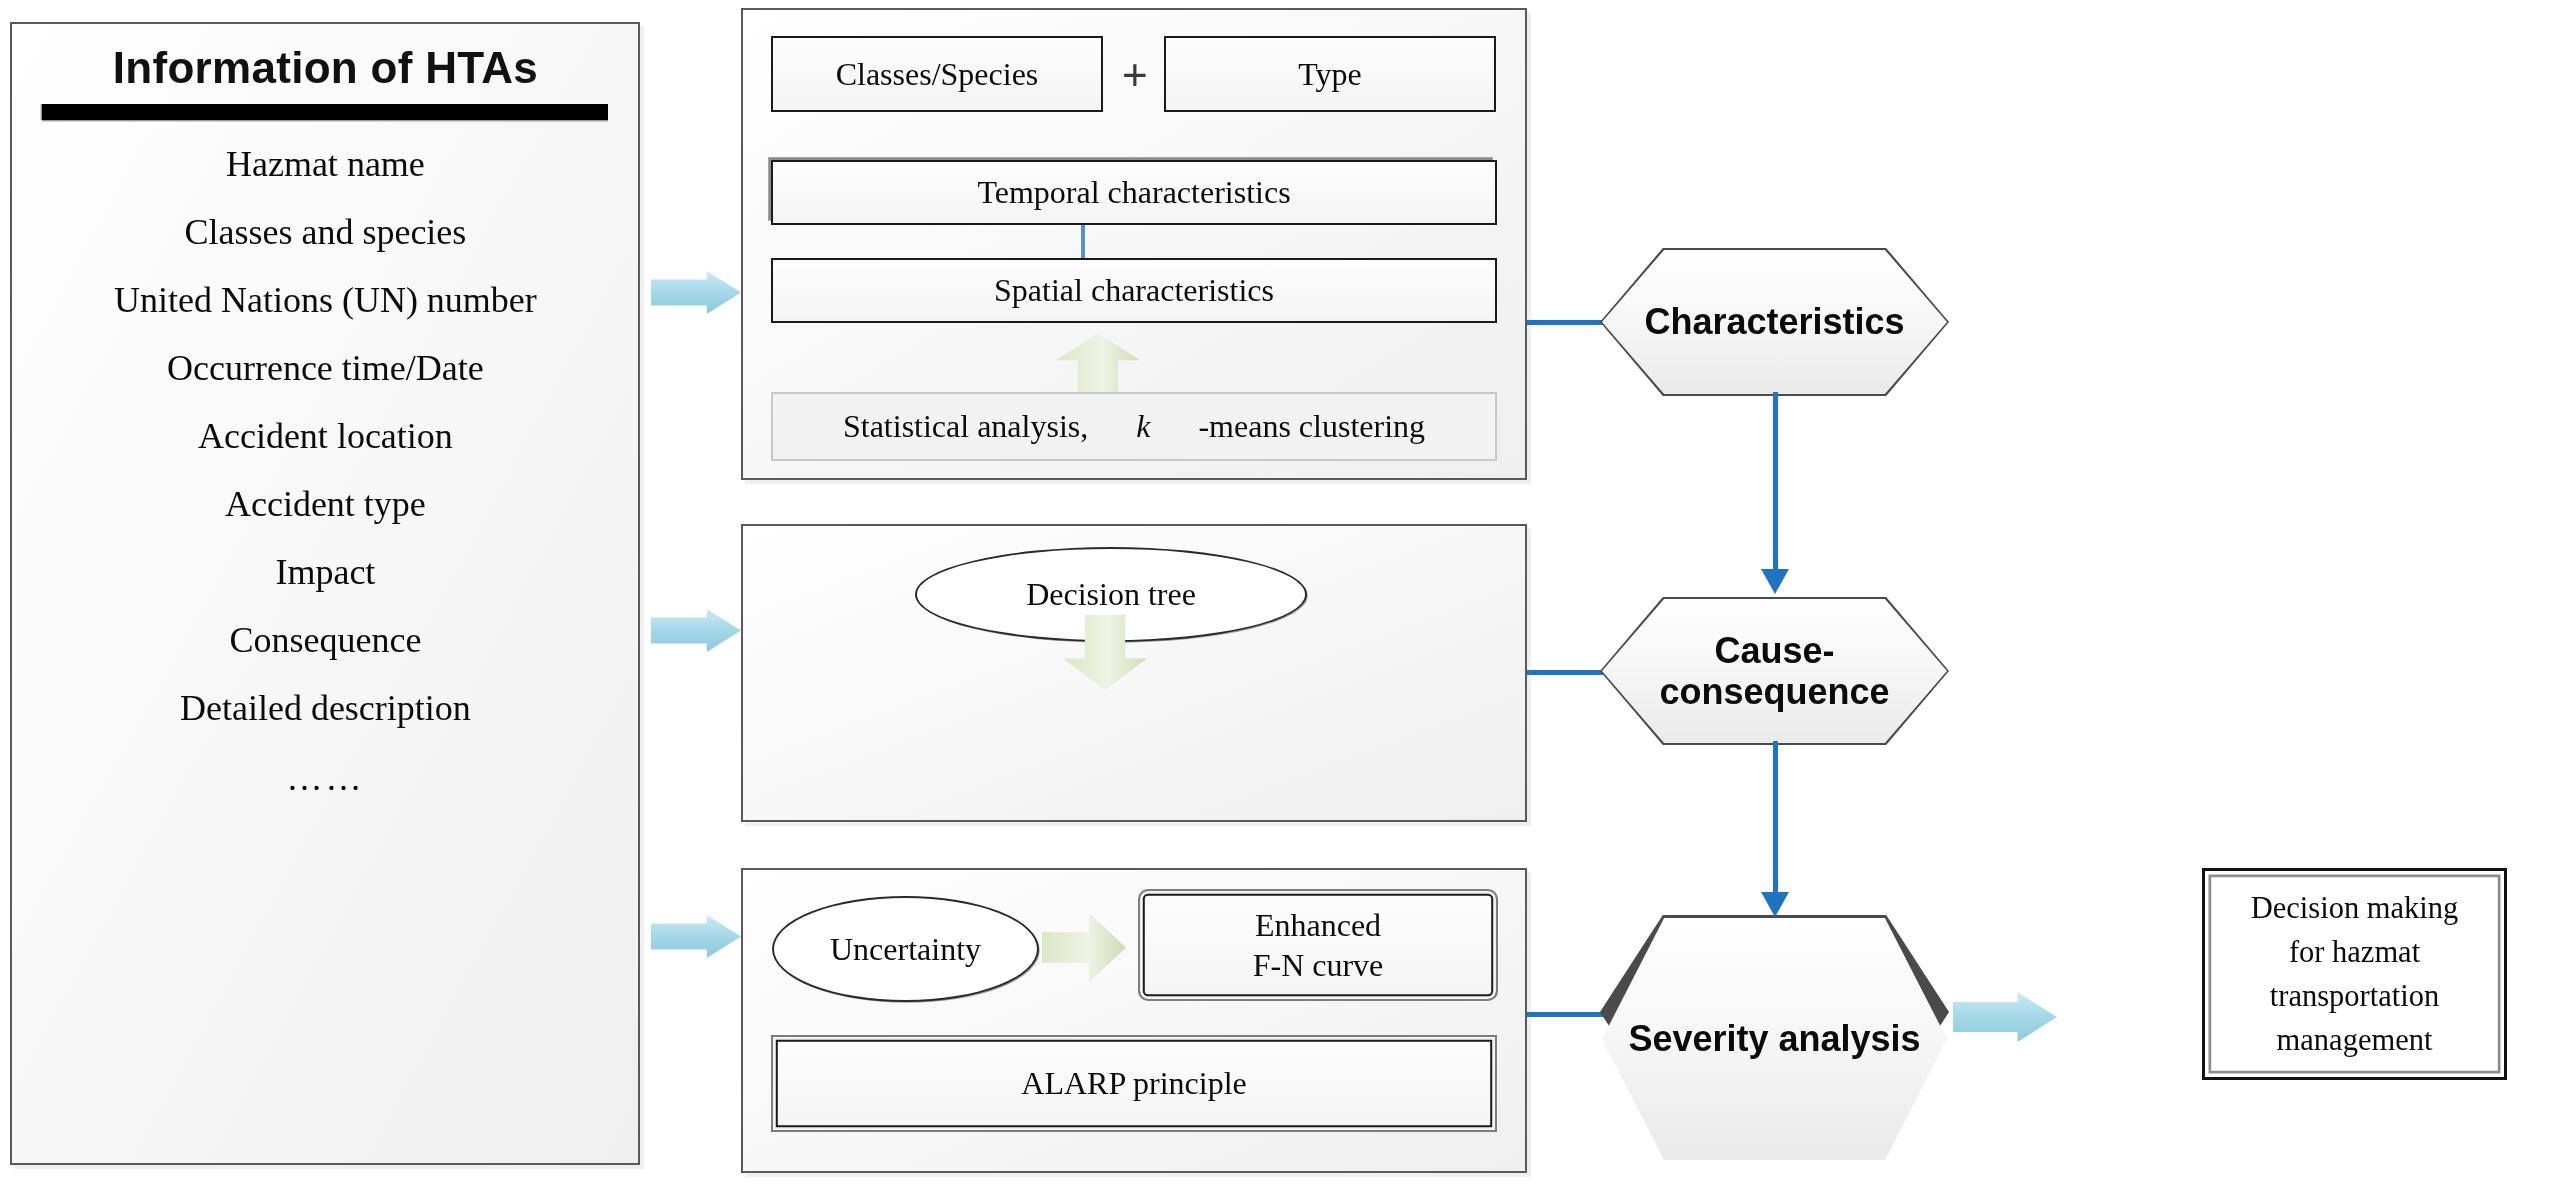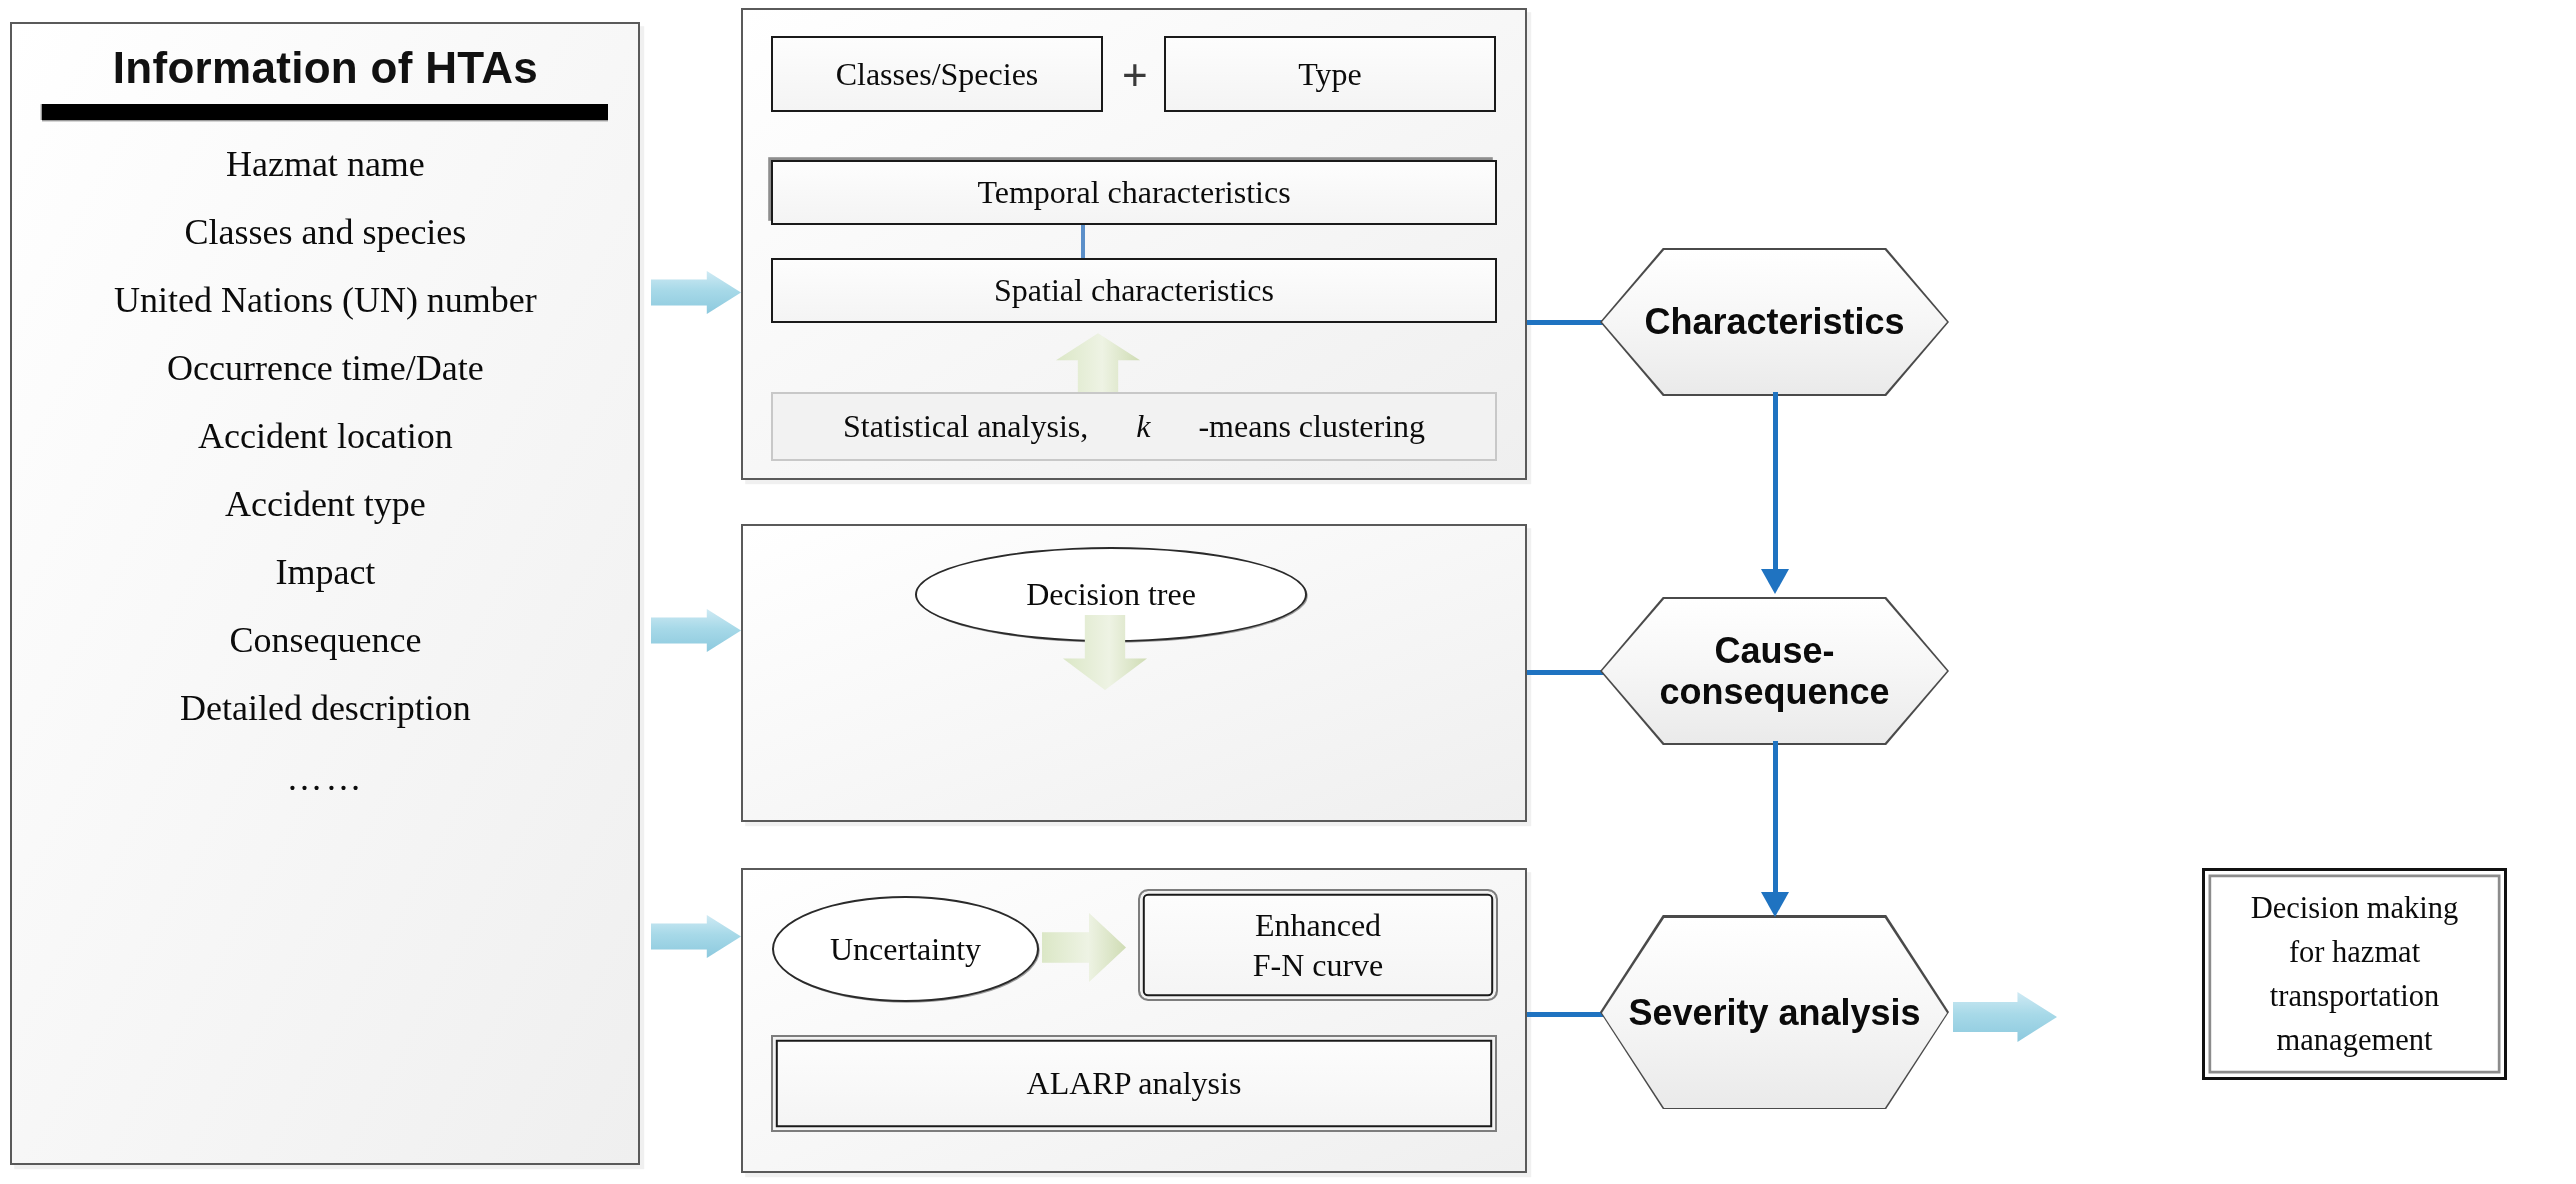--- a/index.html
+++ b/index.html
@@ -194,38 +194,38 @@
 
   <div class="ellipse" style="left:29px;top:26px;width:263px;height:102px;">Uncertainty</div>
 
   <div class="green-up right" style="left:299px;top:43px;width:84px;height:69px;"></div>
 
   <div class="box double" style="left:395px;top:19.4px;width:360px;height:112px;flex-direction:column;line-height:1.25;border-radius:10px;">
     <span>Enhanced</span>
     <span>F-N curve</span>
   </div>
 
-  <div class="box double" style="left:28px;top:165px;width:726px;height:97px;">ALARP analysis</div>
+  <div class="box double" style="left:28px;top:165px;width:726px;height:97px;">ALARP principle</div>
 </div>
 
 <div class="blue-line abs" style="left:1527px;top:320px;width:78px;height:4.8px;"></div>
 <div class="blue-line abs" style="left:1527px;top:670px;width:78px;height:4.8px;"></div>
 <div class="blue-line abs" style="left:1527px;top:1012px;width:78px;height:4.8px;"></div>
 
 <div class="hex-border abs" style="left:1600px;top:248px;width:349px;height:148px;"></div>
 <div class="hex abs" style="left:1602px;top:250px;width:345px;height:144px;">Characteristics</div>
 
 <div class="hex-border abs" style="left:1600px;top:597px;width:349px;height:148px;"></div>
 <div class="hex abs" style="left:1602px;top:599px;width:345px;height:144px;flex-direction:column;">
   <span>Cause-</span>
   <span>consequence</span>
 </div>
 
 <div class="hex-border abs" style="left:1600px;top:915px;width:349px;height:194px;"></div>
-<div class="hex abs" style="left:1602px;top:918px;width:345px;height:190px;">Severity analysis</div>
+<div class="hex abs" style="left:1602px;top:918px;width:345px;height:242px;">Severity analysis</div>
 
 <div class="blue-vline abs" style="left:1773px;top:392px;height:179px;"></div>
 <div class="blue-head abs" style="left:1761px;top:569px;"></div>
 
 <div class="blue-vline abs" style="left:1773px;top:741px;height:152px;"></div>
 <div class="blue-head abs" style="left:1761px;top:892px;"></div>
 
 <div class="blue-arrow abs" style="left:1953px;top:992px;width:104px;height:50px;"></div>
 
 <div class="abs" id="decision-card">

